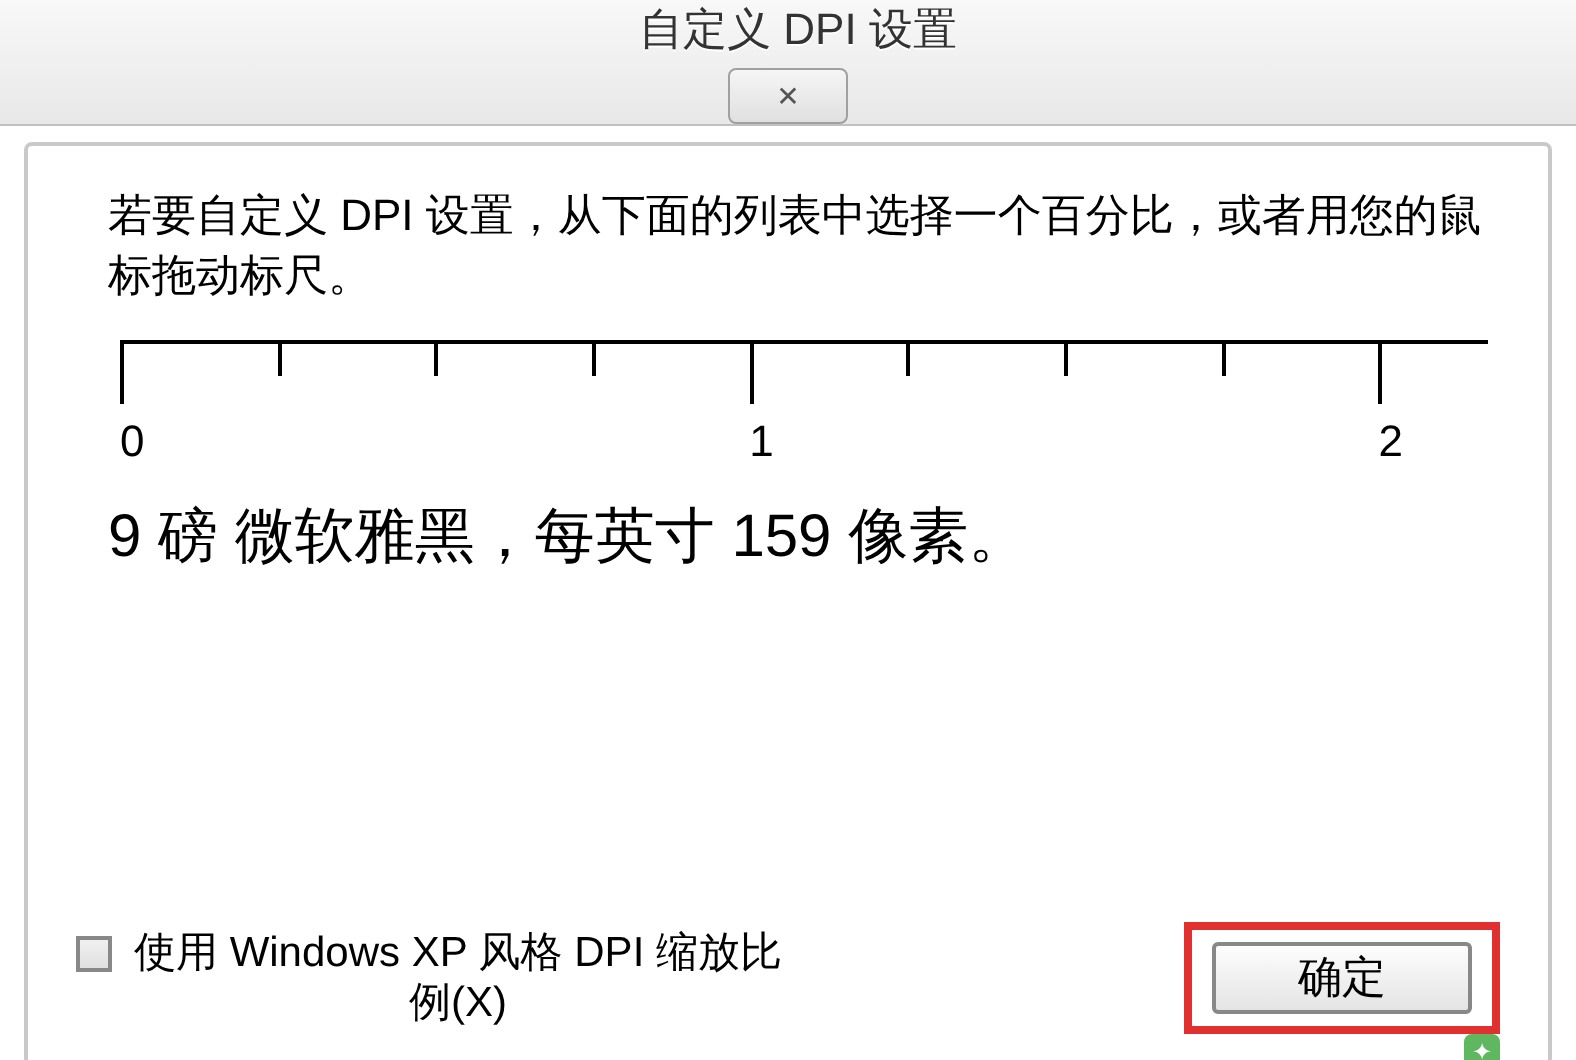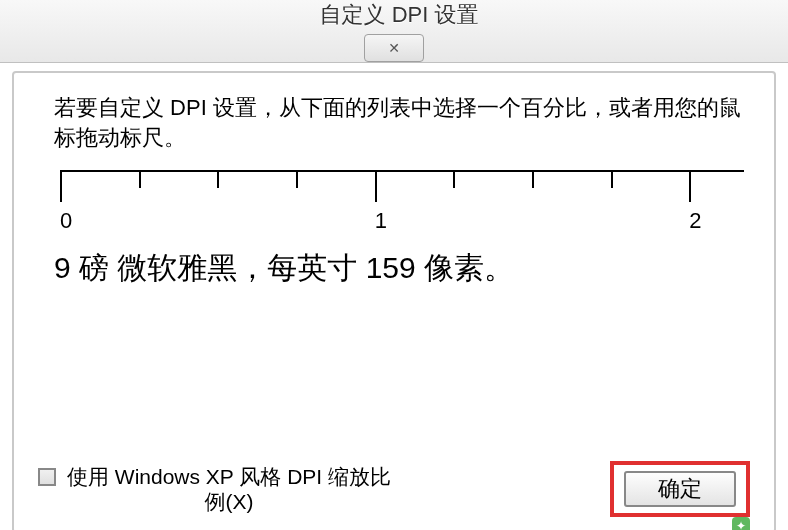--- a/index.html
+++ b/index.html
@@ -157,21 +157,21 @@
     .button-group {
       display: flex;
       gap: 18px;
       align-items: center;
     }
     .ok-highlight {
       border: 4px solid #e03030;
       padding: 6px 10px;
     }
     .btn {
-      width: 112px;
+      width: 130px;
       height: 36px;
       border: 2px solid #888;
       background: linear-gradient(to bottom, #fdfdfd, #e4e4e4);
       font-size: 22px;
       color: #000;
       display: flex;
       align-items: center;
       justify-content: center;
       cursor: pointer;
       border-radius: 3px;

